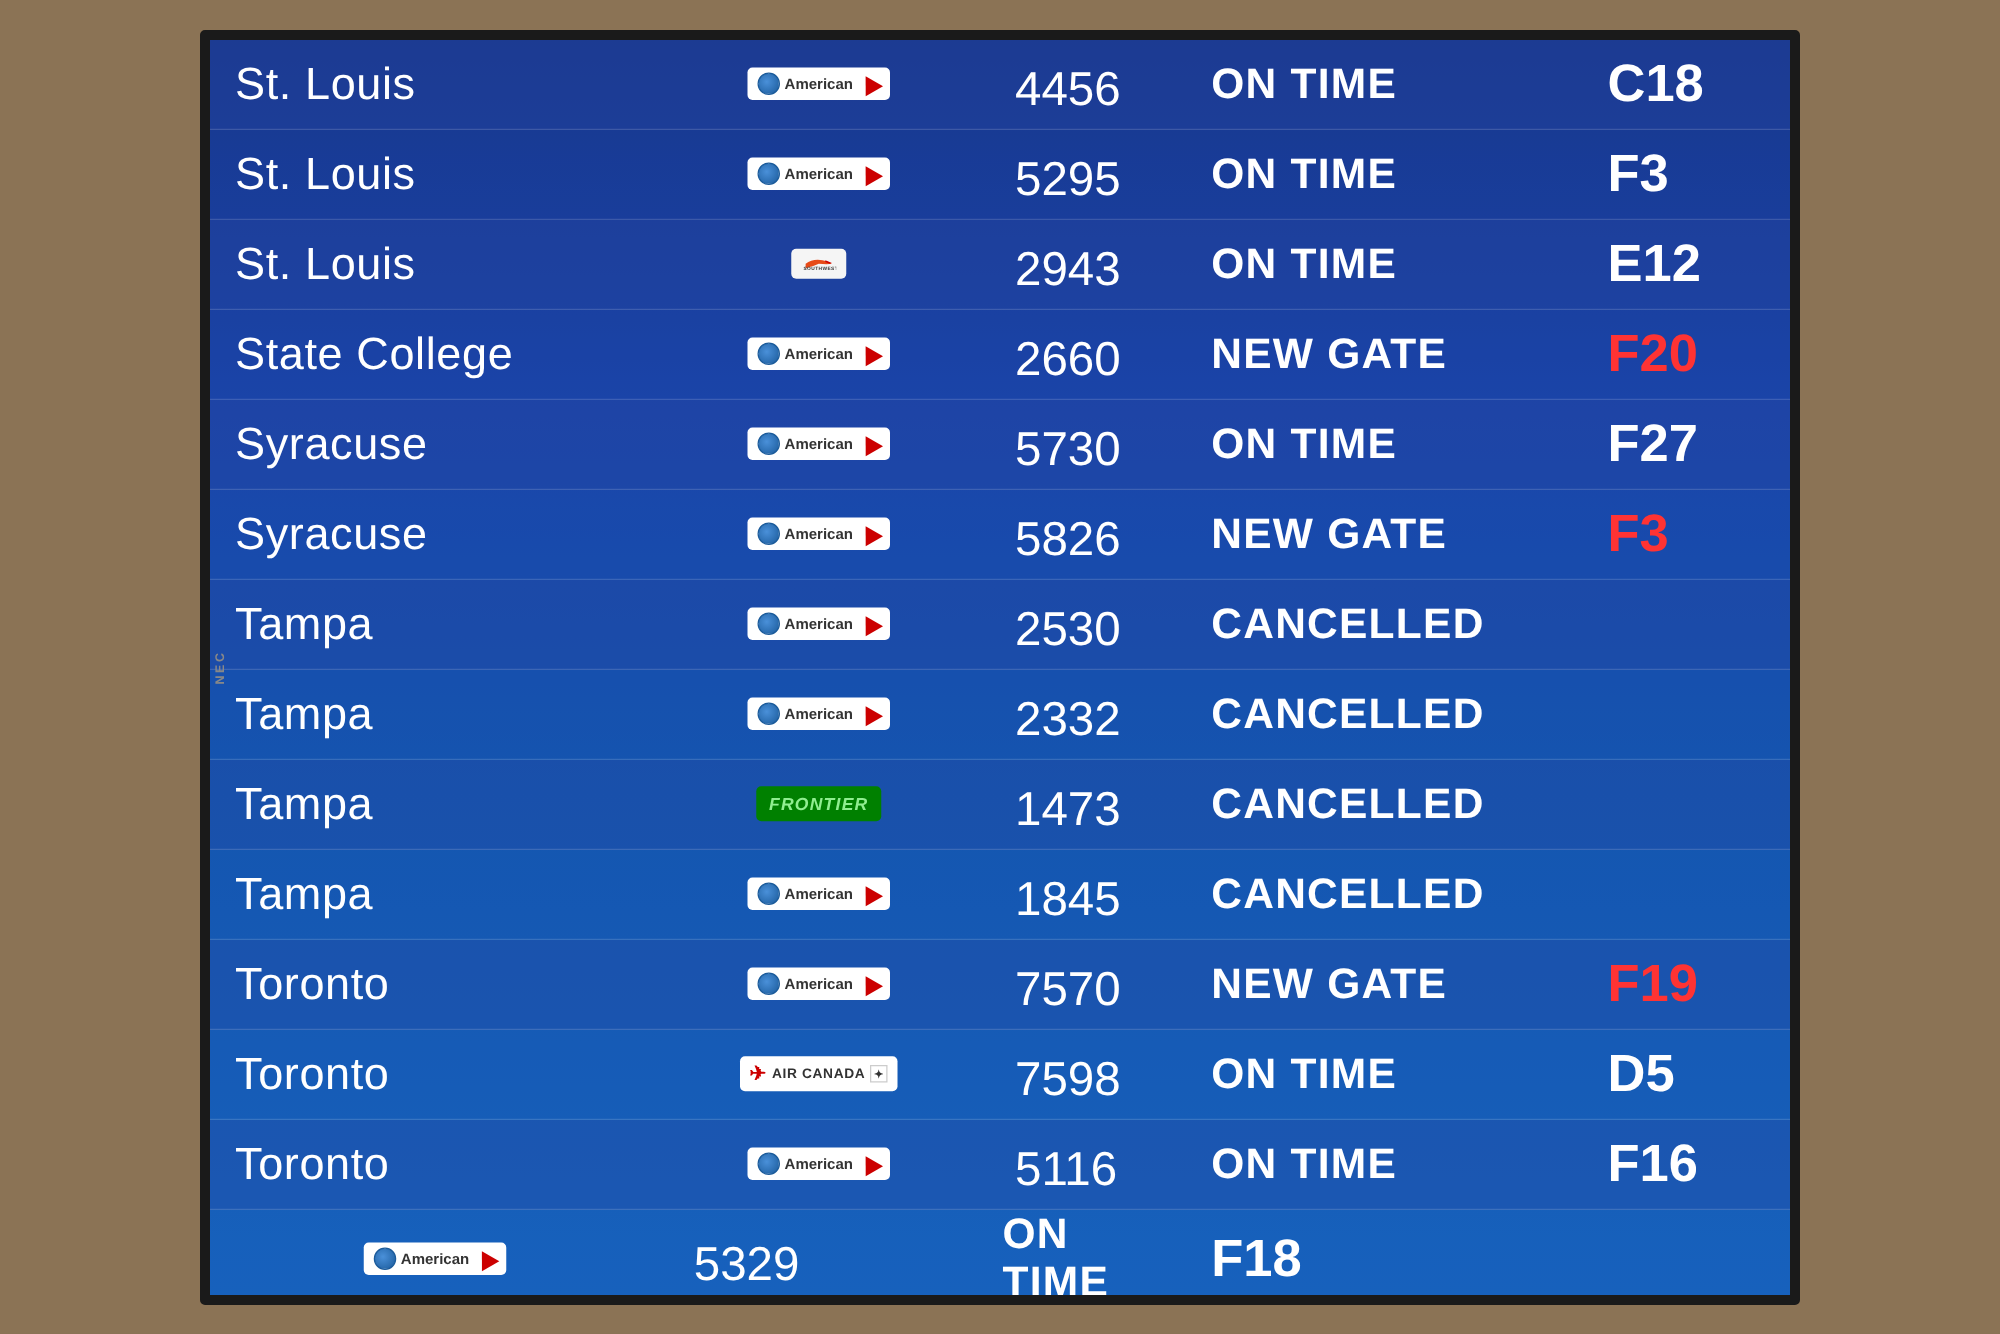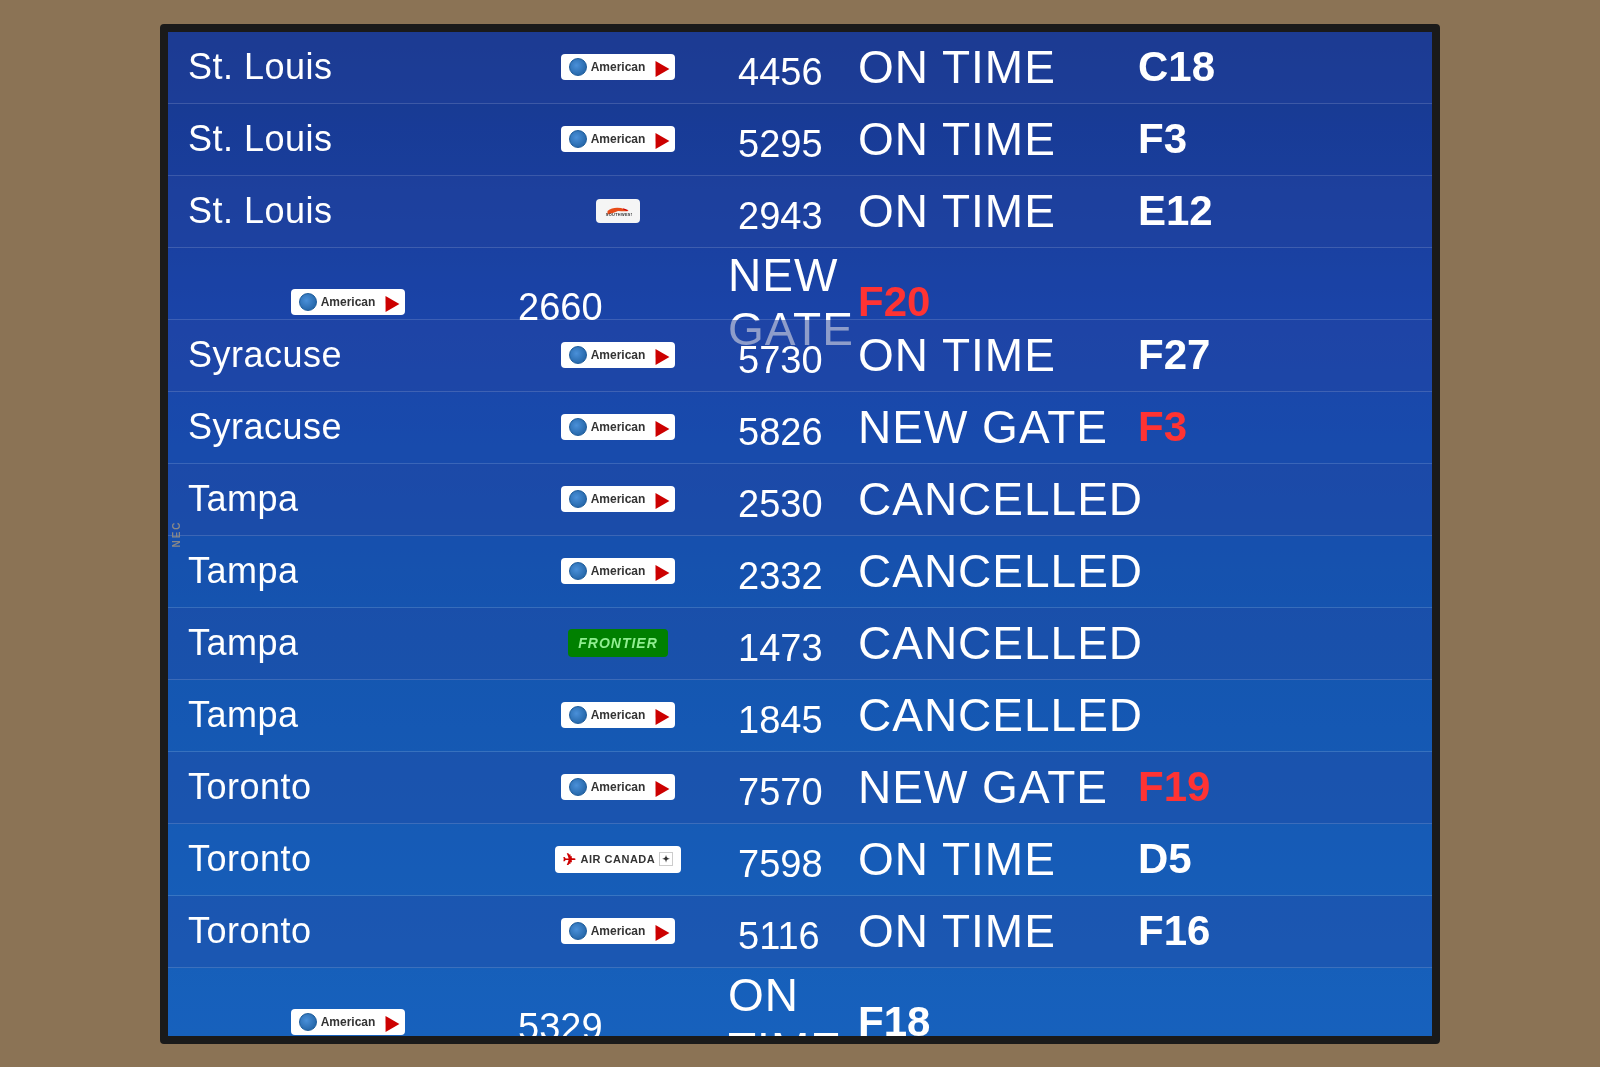--- a/index.html
+++ b/index.html
@@ -33,20 +33,21 @@
     }
 
     .flight-row {
       display: grid;
       grid-template-columns: 320px 220px 130px 280px 140px;
       align-items: center;
       padding: 0 20px;
       min-height: 72px;
       border-bottom: 1px solid rgba(255,255,255,0.15);
       flex: 1;
+      gap: 37px;
     }
 
     .flight-row:nth-child(odd) {
       background: rgba(30, 60, 150, 0.5);
     }
     .flight-row:nth-child(even) {
       background: rgba(20, 50, 140, 0.3);
     }
 
     .destination {
@@ -157,22 +158,22 @@
       color: #ffffff;
       font-size: 38px;
       font-weight: 400;
       text-align: left;
       padding-left: 10px;
       margin-top: 11px;
     }
 
     .status {
       color: #ffffff;
-      font-size: 46px;
-      font-weight: 400;
+      font-size: 34px;
+      font-weight: 700;
       letter-spacing: 1px;
     }
 
     .gate {
       color: #ffffff;
       font-size: 42px;
       font-weight: 700;
       text-align: left;
     }
 
@@ -239,20 +240,21 @@
         <path d="M55,12 L70,18 L65,20 L55,16 Z" fill="#cc0000"></path>
         <text x="5" y="35" font-size="11" font-weight="900" fill="#333" letter-spacing="1">SOUTHWEST</text>
       </svg>
     </div>
         </div>
     <div class="flight-number">2943</div>
     <div class="status">ON TIME</div>
     <div class="gate ">E12</div>
   </div>
       <div class="flight-row">
+    <div class="destination">State College</div>
     <div class="airline-badge">
           <div class="airline-tag american-logo">
       <div class="aa-globe"></div>
       <span class="aa-text">American</span>
       <div class="aa-tail"></div>
     </div>
         </div>
     <div class="flight-number">2660</div>
     <div class="status">NEW GATE</div>
     <div class="gate red">F20</div>

